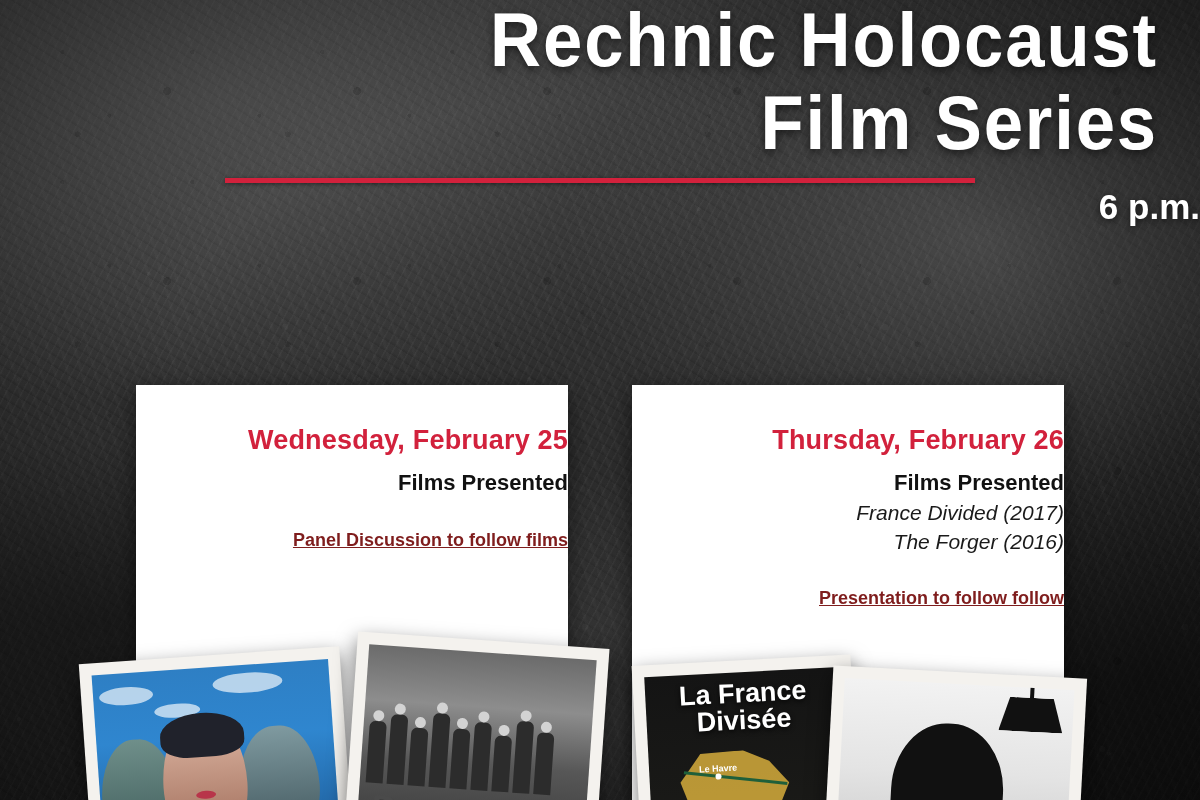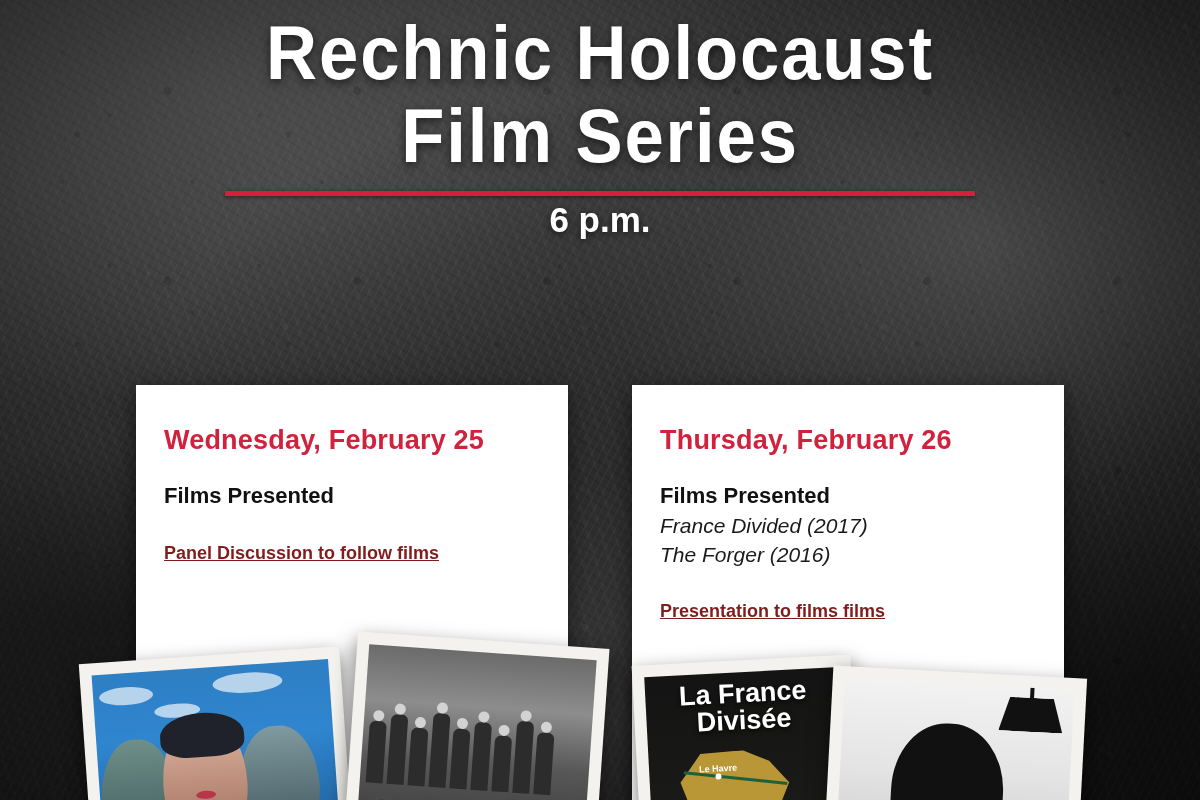--- a/index.html
+++ b/index.html
@@ -52,22 +52,22 @@
     position: absolute;
     inset: 0;
     pointer-events: none;
     background: radial-gradient(ellipse 78% 72% at 50% 45%, rgba(0,0,0,0) 45%, rgba(0,0,0,0.55) 100%);
   }
 
   
   .header {
     position: relative;
     z-index: 5;
-    text-align: center;
-    padding-top: 17px;
+    text-align: right;
+    padding-top: 4px;
   }
   .title-line {
     color: #ffffff;
     font-family: "Liberation Sans", sans-serif;
     font-weight: 700;
     letter-spacing: 2px;
     line-height: 0.96;
     text-shadow: 0 3px 10px rgba(0,0,0,0.6);
     font-stretch: condensed;
     transform: scaleX(0.93);
@@ -108,33 +108,33 @@
     justify-content: center;
     gap: 64px;
     z-index: 4;
   }
   .card {
     position: relative;
     width: 432px;
     height: 415px;
     background: #ffffff;
     box-shadow: 0 6px 22px rgba(0,0,0,0.55);
-    text-align: left;
+    text-align: right;
     padding-top: 40px;
     box-sizing: border-box;
     padding-left: 28px;
   }
   .card-date {
     color: #d2213c;
     font-size: 27px;
     font-weight: 700;
     letter-spacing: 0.2px;
   }
   .films-label {
-    margin-top: 27px;
+    margin-top: 14px;
     font-size: 22px;
     font-weight: 700;
     color: #111111;
   }
   .film {
     margin-top: 5px;
     font-size: 21px;
     font-style: italic;
     color: #1a1a1a;
   }
@@ -345,21 +345,21 @@
       <div class="card-date">Wednesday, February 25</div>
       <div class="films-label">Films Presented</div>
       <div class="follow">Panel Discussion to follow films</div>
     </div>
 
     <div class="card">
       <div class="card-date">Thursday, February 26</div>
       <div class="films-label">Films Presented</div>
       <div class="film">France Divided (2017)</div>
       <div class="film">The Forger (2016)</div>
-      <div class="follow">Presentation to films films</div>
+      <div class="follow">Presentation to follow follow</div>
     </div>
 
   </div>
 
   <div class="photos">
 
     <div class="polaroid" id="poster-stranger">
       <div class="art">
         <div class="cloud" style="left:6px;  top:14px; width:54px; height:18px;"></div>
         <div class="cloud" style="left:120px; top:8px;  width:70px; height:20px;"></div>

